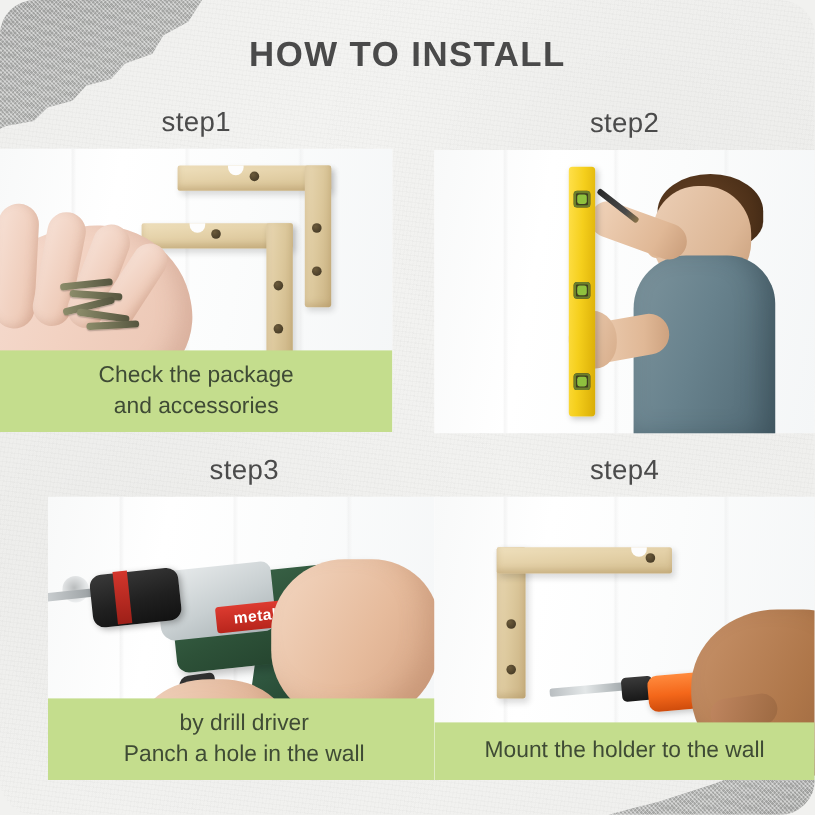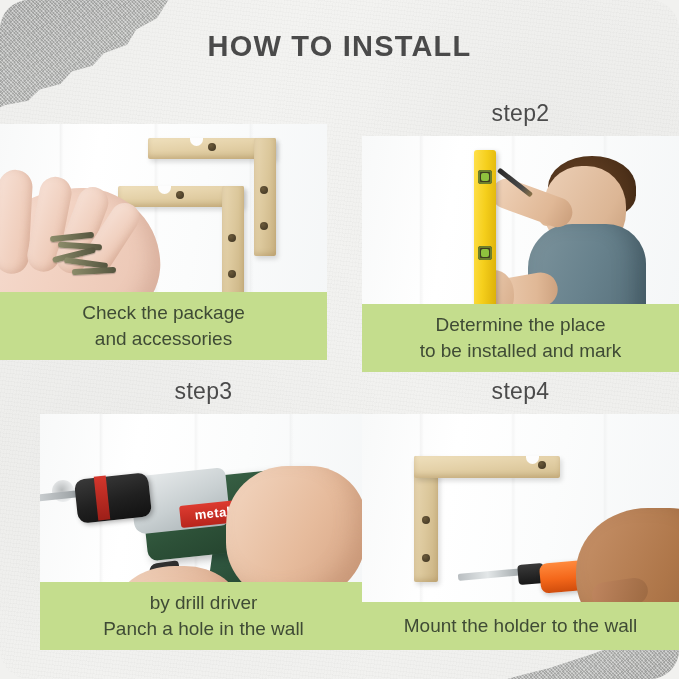--- a/index.html
+++ b/index.html
@@ -296,20 +296,21 @@
 <div class="canvas">
 
   <div class="paper-tex"></div>
   <div class="torn torn-tl"></div>
   <div class="torn torn-br"></div>
   <div class="torn torn-bl"></div>
 
   <div class="title">HOW TO INSTALL</div>
 
   <div class="card" style="left:0px;top:88px;width:327px;height:272px;">
+    <div class="steplabel">step1</div>
     <div class="photo">
       <div class="wallbg"></div>
 
       <div class="bracket" style="left:148px;top:14px;width:146px;height:118px;">
         <div class="bk-h" style="width:128px;"></div>
         <div class="notch" style="left:42px;"></div>
         <div class="hole" style="left:60px;top:5px;"></div>
         <div class="bk-v" style="left:106px;height:118px;"></div>
         <div class="hole" style="left:112px;top:48px;"></div>
         <div class="hole" style="left:112px;top:84px;"></div>
@@ -338,44 +339,40 @@
         <div class="screw" style="left:22px;top:36px;transform:rotate(-3deg);"></div>
       </div>
 
       <div class="caption" style="height:68px;">
         <span>Check the package</span>
         <span>and accessories</span>
       </div>
     </div>
   </div>
 
-  <div class="card" style="left:362px;top:100px;width:317px;height:272px;">
+  <div class="card" style="left:362px;top:89px;width:317px;height:272px;">
     <div class="steplabel">step2</div>
     <div class="photo">
       <div class="wallbg"></div>
 
       <div class="manhair"></div>
       <div class="manhead"></div>
       <div class="manear"></div>
       <div class="manbody"></div>
       <div class="arm arm-up"></div>
       <div class="arm arm-lo"></div>
       <div class="hand2"></div>
       <div class="pencil"></div>
 
       <div class="level">
         <div class="vial" style="top:20px;"></div>
         <div class="vial" style="top:96px;"></div>
         <div class="vial" style="top:172px;"></div>
       </div>
 
-      <div class="caption" style="height:68px;">
-        <span>Determine the place</span>
-        <span>to be installed and mark</span>
-      </div>
     </div>
   </div>
 
   <div class="card" style="left:0px;top:378px;width:327px;height:272px;margin-left:40px;">
     <div class="steplabel">step3</div>
     <div class="photo">
       <div class="wallbg"></div>
 
       <div class="wallhole"></div>
       <div class="bit"></div>

